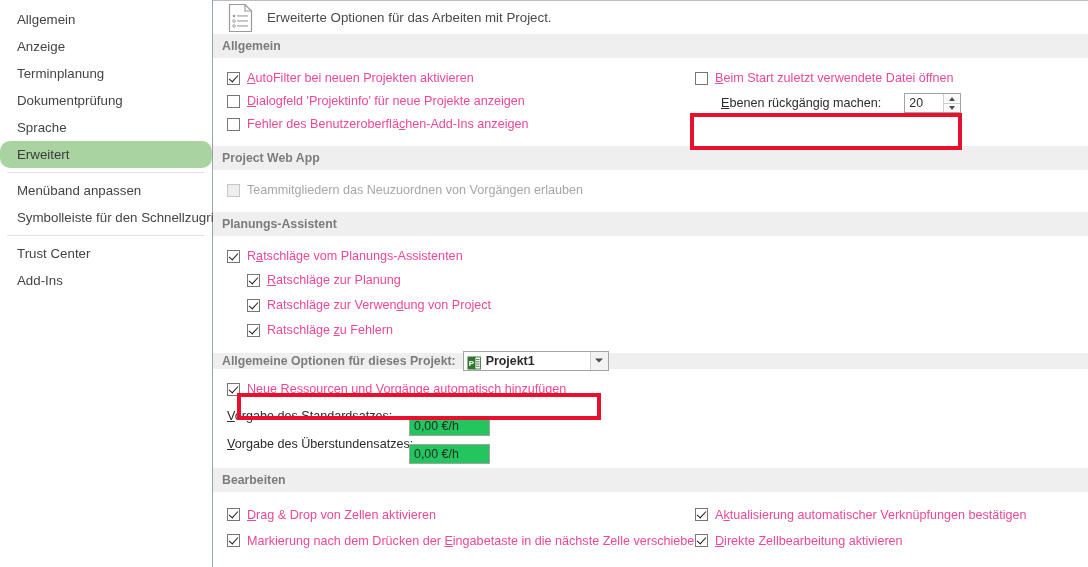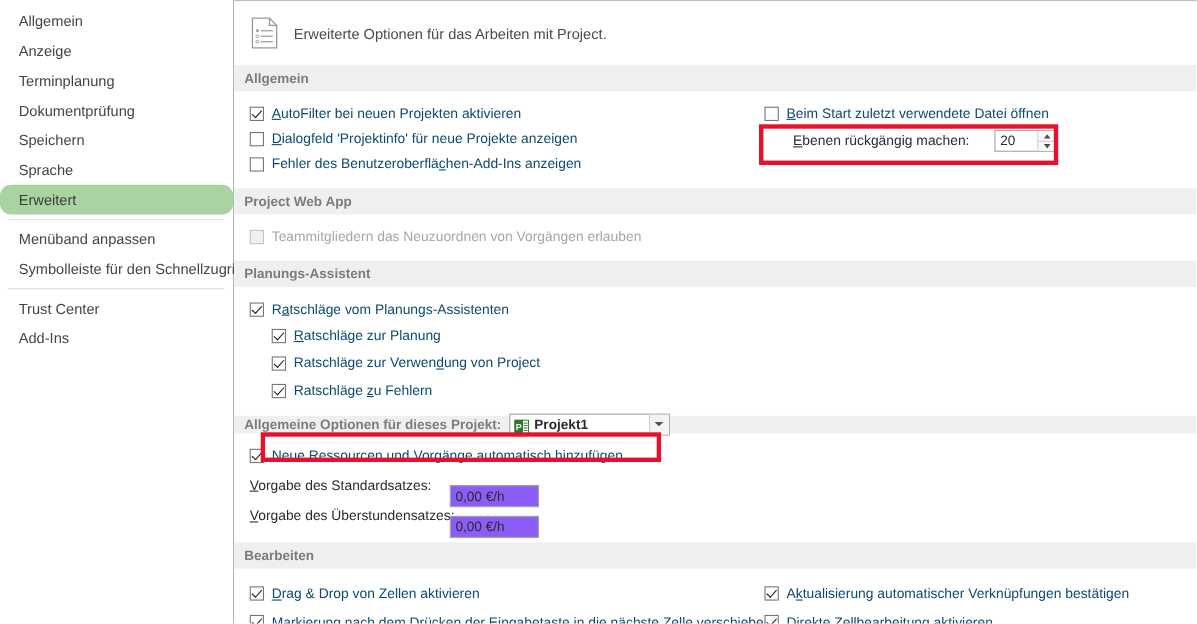--- a/index.html
+++ b/index.html
@@ -38,21 +38,21 @@
     height: 567px;
     background: #ffffff;
     border-top: 1px solid #b9c0c7;
     position: relative;
     overflow: hidden;
   }
 
   .panel-header {
     display: flex; align-items: center;
     padding: 11px 0 11px 14px;
-    height: 58px;
+    height: 33px;
   }
   .doc-icon { width: 27px; height: 30px; flex: 0 0 27px; margin-right: 13px; }
   .panel-header-title { font-size: 13.3px; color: #4a4a4a; }
 
   .section-band {
     background: #efefef;
     height: 24px;
     line-height: 24px;
     padding-left: 9px;
     font-size: 12.3px;
@@ -80,30 +80,30 @@
     content: "";
     position: absolute;
     left: 3px; top: 0px;
     width: 4px; height: 8px;
     border: solid #1a1a1a;
     border-width: 0 1.8px 1.8px 0;
     transform: rotate(42deg);
   }
   .cb.disabled { border-color: #c6c6c6; background: #efefef; cursor: default; }
 
-  .cb-label { font-size: 12.6px; color: #0c4a6e; white-space: nowrap; }
+  .cb-label { font-size: 12.6px; color: #ec4899; white-space: nowrap; }
   .cb-label.disabled { color: #a6a6a6; }
   .u { text-decoration: underline; }
 
   .lbl { font-size: 12.6px; color: #2b2b2b; white-space: nowrap; }
 
   
   .tinput {
     border: 1px solid #a3a3a3;
-    background: #8b5cf6;
+    background: #22c55e;
     height: 20px;
     line-height: 18px;
     font-size: 12.4px;
     color: #2b2b2b;
     padding: 0 4px;
     margin-top: 20px;
   }
 
   
   .spin-wrap { display: flex; align-items: stretch; height: 20px; border: 1px solid #a3a3a3; background: #fff; }
@@ -152,21 +152,20 @@
 </head>
 <body>
 
 <div class="app">
 
   <div class="sidebar">
     <div class="nav-item">Allgemein</div>
     <div class="nav-item">Anzeige</div>
     <div class="nav-item">Terminplanung</div>
     <div class="nav-item">Dokumentprüfung</div>
-    <div class="nav-item">Speichern</div>
     <div class="nav-item">Sprache</div>
     <div class="nav-item selected">Erweitert</div>
     <div class="nav-sep"></div>
     <div class="nav-item">Menüband anpassen</div>
     <div class="nav-item">Symbolleiste für den Schnellzugriff</div>
     <div class="nav-sep"></div>
     <div class="nav-item">Trust Center</div>
     <div class="nav-item">Add-Ins</div>
   </div>
 

